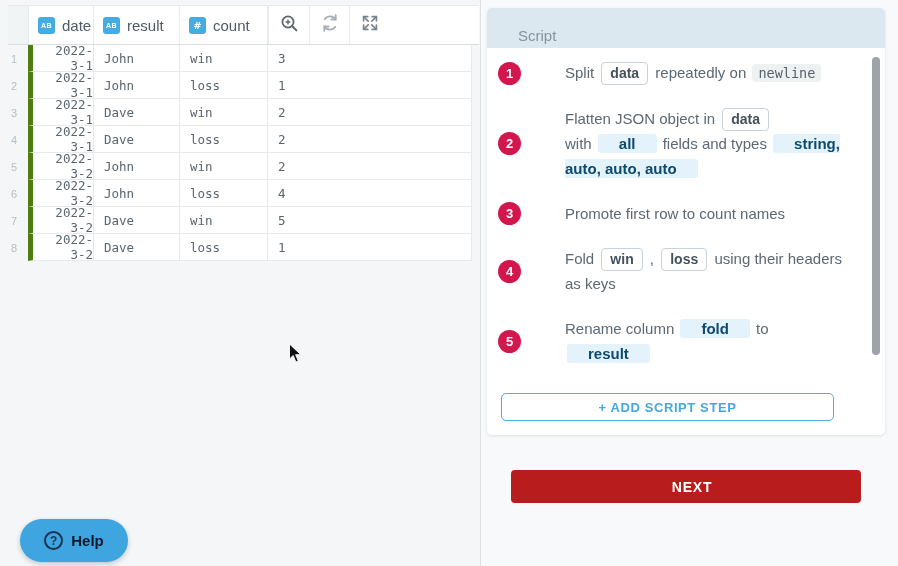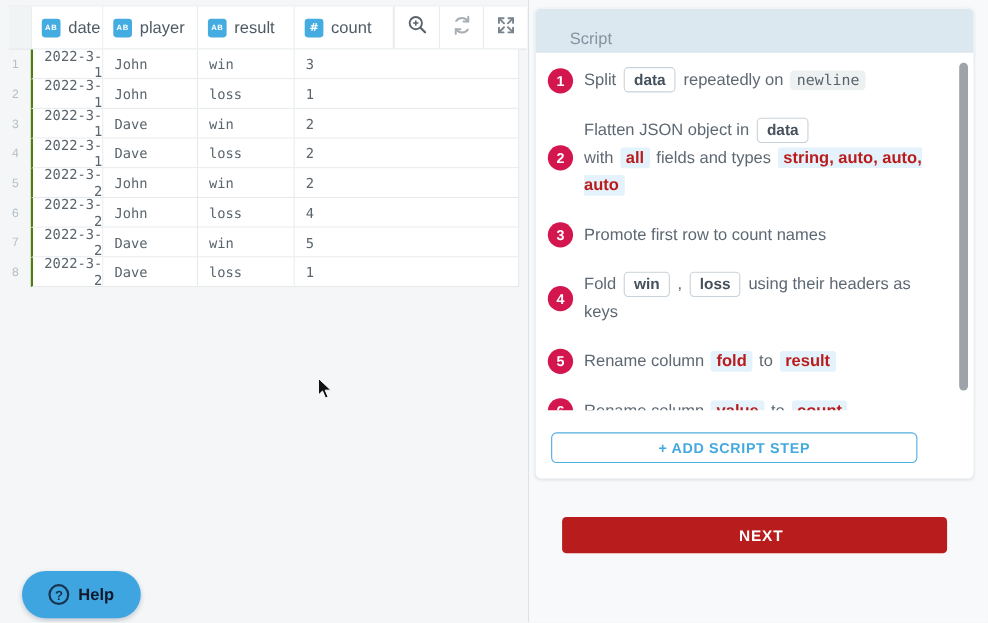--- a/index.html
+++ b/index.html
@@ -51,21 +51,21 @@
   .row { display: flex; height: 27px; }
   .rnum {
     width: 20px; font-size: 11px; color: #b4bec5; display: flex;
     align-items: center; padding-left: 3px;
   }
   .cell {
     background: #fff; border-right: 1px solid #e7eaec; border-bottom: 1px solid #e7eaec;
     font-family: "DejaVu Sans Mono", monospace; font-size: 12.5px; color: #5a656e;
     display: flex; align-items: center; padding-left: 10px; overflow: hidden;
   }
-  .cell:nth-child(2) { width: 66px; border-left: 2px solid #4d7c0f; }
+  .cell:nth-child(2) { width: 66px; border-left: 5px solid #4d7c0f; }
   .cell:nth-child(3) { width: 86px; }
   .cell:nth-child(4) { width: 88px; }
   .cell:nth-child(5) { width: 204px; }
 
   
   .right-pane {
     position: absolute; left: 481px; top: 0; width: 417px; height: 566px;
     background: #f7f9fa;
   }
   .script-card {
@@ -81,37 +81,37 @@
     position: absolute; top: 40px; left: 0; right: 0; height: 325px;
     overflow: hidden; padding: 12px 26px 0 10px; background: #fff;
   }
   .step { display: flex; align-items: center; margin-bottom: 20px; }
   .step-num {
     width: 23px; height: 23px; border-radius: 50%; background: #d4164e;
     color: #fff; font-size: 13px; font-weight: bold; flex: none;
     display: flex; align-items: center; justify-content: center; margin-left: 1px;
   }
   .step-text {
-    margin-left: 10px; width: 312px; font-size: 15px; line-height: 25px;
+    margin-left: 44px; width: 312px; font-size: 15px; line-height: 25px;
     color: #5d6873;
   }
   .seg-text { color: #5d6873; }
   .seg-box {
     display: inline-block; border: 1px solid #c9d2d8; border-radius: 4px;
     background: #fff; padding: 0 8px; margin: 0 3px; font-size: 14px;
     font-weight: bold; color: #44515c; line-height: 21px; cursor: pointer;
   }
   .seg-mono {
     font-family: "DejaVu Sans Mono", monospace; font-size: 13.5px;
     background: #eef1f2; border-radius: 4px; padding: 1px 6px; margin: 0 2px;
     color: #57626b; cursor: pointer;
   }
   .seg-blue {
-    background: #e4f2fb; color: #b91c1c; font-weight: bold; border-radius: 3px;
-    padding: 1px 5px; margin: 0 2px; cursor: pointer;
+    background: #e4f2fb; color: #0c4a6e; font-weight: bold; border-radius: 3px;
+    padding: 1px 21px; margin: 0 2px; cursor: pointer;
   }
   .scroll-thumb {
     position: absolute; right: 5px; top: 9px; width: 8px; height: 298px;
     border-radius: 4px; background: #9da3a9; cursor: pointer;
   }
   .add-step-btn {
     position: absolute; left: 14px; bottom: 14px; width: 333px; height: 28px;
     border: 1px solid #50ade1; border-radius: 5px; background: #fff;
     color: #45a8de; font-size: 13px; font-weight: bold; letter-spacing: 0.6px;
     display: flex; align-items: center; justify-content: center; cursor: pointer;
@@ -149,24 +149,20 @@
 <div class="left-pane">
   <div class="grid">
     <div class="thead">
       <div class="corner"></div>
       <div class="hcols">
   <div class="hcell">
     <span class="type-icon ti-ab">AB</span>
     <span class="hlabel">date</span>
   </div>
 
-  <div class="hcell">
-    <span class="type-icon ti-ab">AB</span>
-    <span class="hlabel">player</span>
-  </div>
 
   <div class="hcell">
     <span class="type-icon ti-ab">AB</span>
     <span class="hlabel">result</span>
   </div>
 
   <div class="hcell">
     <span class="type-icon ti-num">#</span>
     <span class="hlabel">count</span>
   </div>

